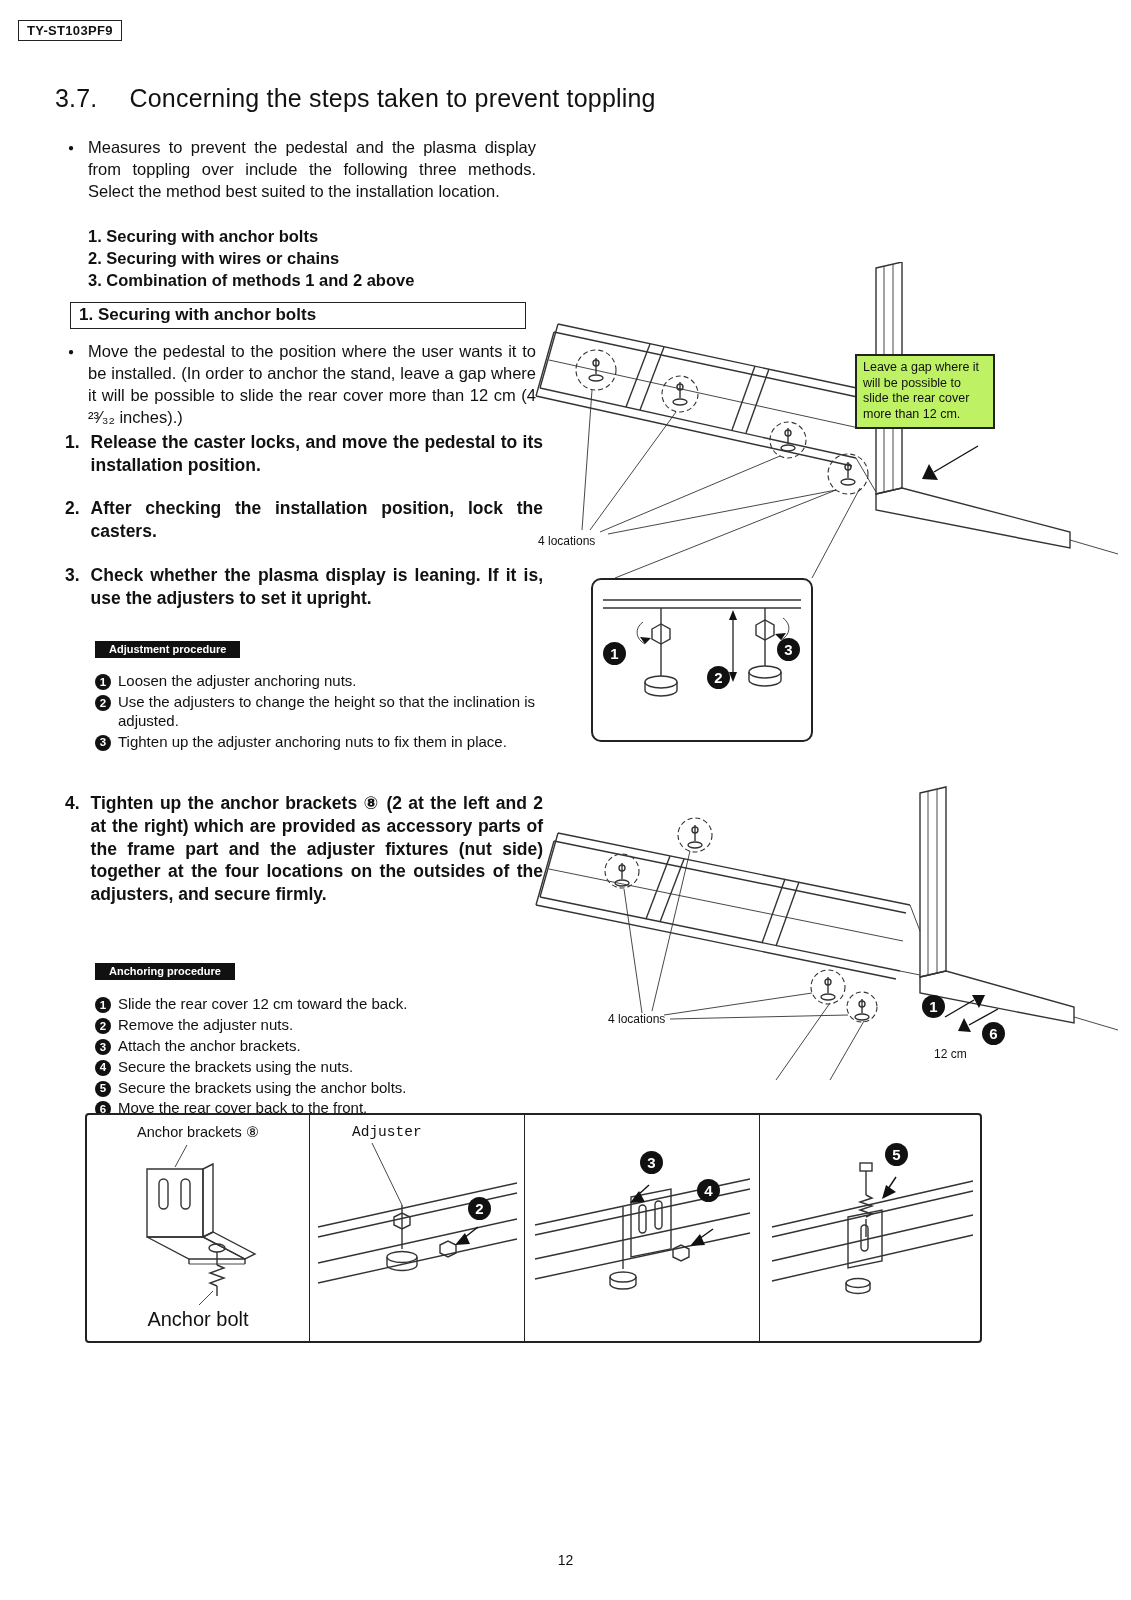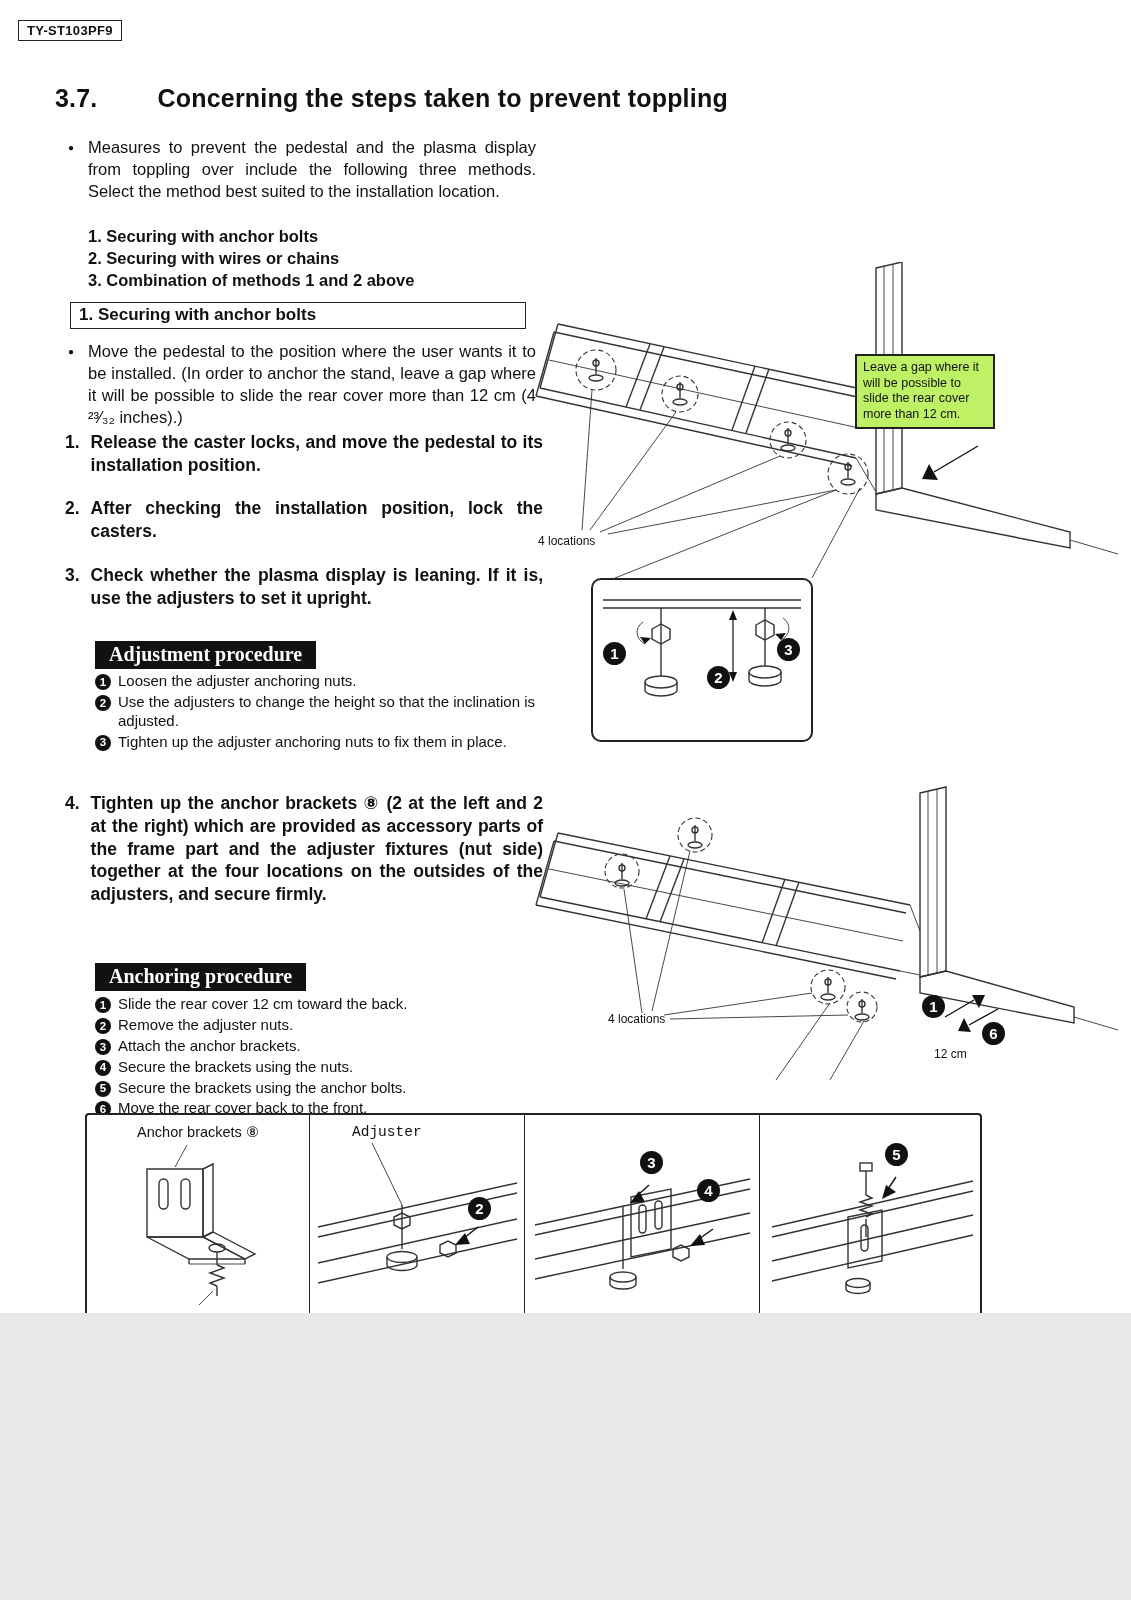--- a/index.html
+++ b/index.html
@@ -1,53 +1,53 @@
 <!DOCTYPE html>
 <html><head>
 <meta charset="utf-8">
 <style>
   * { margin:0; padding:0; box-sizing:border-box; }
   html,body { background:#e8e8e8; }
   .page {
-    position:relative; width:1131px; height:1313px; margin:0 auto;
+    position:relative; width:1131px; height:1600px; margin:0 auto;
     background:#ffffff; color:#111;
     font-family:"Liberation Sans","DejaVu Sans",sans-serif;
     overflow:hidden;
   }
   .abs { position:absolute; }
   .model-box { border:1.5px solid #222; padding:2px 8px; font-size:13px; font-weight:bold; letter-spacing:.3px; }
-  .heading { display:flex; gap:60px; font-size:25px; font-weight:bold; letter-spacing:.2px; }
+  .heading { display:flex; gap:32px; font-size:25px; font-weight:normal; letter-spacing:.2px; }
   .bullet-row { display:flex; }
   .bullet-dot { flex:0 0 20px; font-size:10px; padding-top:5px; }
   .body-text { font-size:16.5px; line-height:1.33; text-align:justify; }
   .method-line { font-weight:bold; font-size:16.5px; line-height:1.34; }
   .section-title-box { border:1.8px solid #222; font-weight:bold; font-size:17px; padding:2px 8px 3px; }
   .step { display:flex; gap:11px; font-weight:bold; font-size:17.5px; line-height:1.3; }
   .step .step-text { text-align:justify; }
-  .proc-label { background:#111; color:#fff; font-weight:bold; font-size:20px; padding:2px 14px 3px; display:inline-block;font-family:Liberation Serif, serif; }
+  .proc-label { background:#111; color:#fff; font-weight:bold; font-size:11px; padding:2px 14px 3px; display:inline-block; }
   .proc-step { display:flex; gap:7px; font-size:15px; line-height:1.26; margin-bottom:2px; }
   .proc-step .txt { text-align:justify; }
   .marker {
     flex:0 0 auto; width:16px; height:16px; border-radius:50%;
     background:#111; color:#fff; font-weight:bold; font-size:11.5px;
     display:inline-flex; align-items:center; justify-content:center; margin-top:2px;
   }
   .fig-marker {
     position:absolute; width:23px; height:23px; border-radius:50%;
     background:#111; color:#fff; font-weight:bold; font-size:15px;
     display:flex; align-items:center; justify-content:center; z-index:3;
   }
   .callout { position:absolute; border:2px solid #222; padding:4px 6px; font-size:12.5px; line-height:1.25; background:#bef264; z-index:2; }
   .fig-label { position:absolute; font-size:12px; z-index:2; }
   .detail-box { position:absolute; border:2px solid #222; border-radius:10px; background:#fff; }
   .bottom-box { position:absolute; border:2px solid #222; border-radius:4px; display:flex; background:#fff; }
   .panel { position:relative; height:100%; }
   .panel + .panel { border-left:1.5px solid #222; }
   .panel-title { position:absolute; top:9px; left:0; right:0; text-align:center; font-size:14.5px; z-index:2; }
-  .panel-caption { position:absolute; bottom:10px; left:0; right:0; text-align:center; font-size:10px; z-index:2; }
+  .panel-caption { position:absolute; bottom:10px; left:0; right:0; text-align:center; font-size:20px; z-index:2; }
   .page-num { position:absolute; left:0; right:0; text-align:center; font-size:14px; }
   svg { display:block; }
   svg path, svg line, svg circle, svg ellipse, svg polyline, svg rect, svg polygon { fill:none; stroke:#333; stroke-width:1.4; }
   svg .thin { stroke-width:0.9; }
   svg .dash { stroke-dasharray:5 3; stroke-width:1.1; }
   svg .fill { fill:#111; stroke:none; }
   svg .bold-shaft { stroke:#111; }
 </style>
 </head>
 <body>

